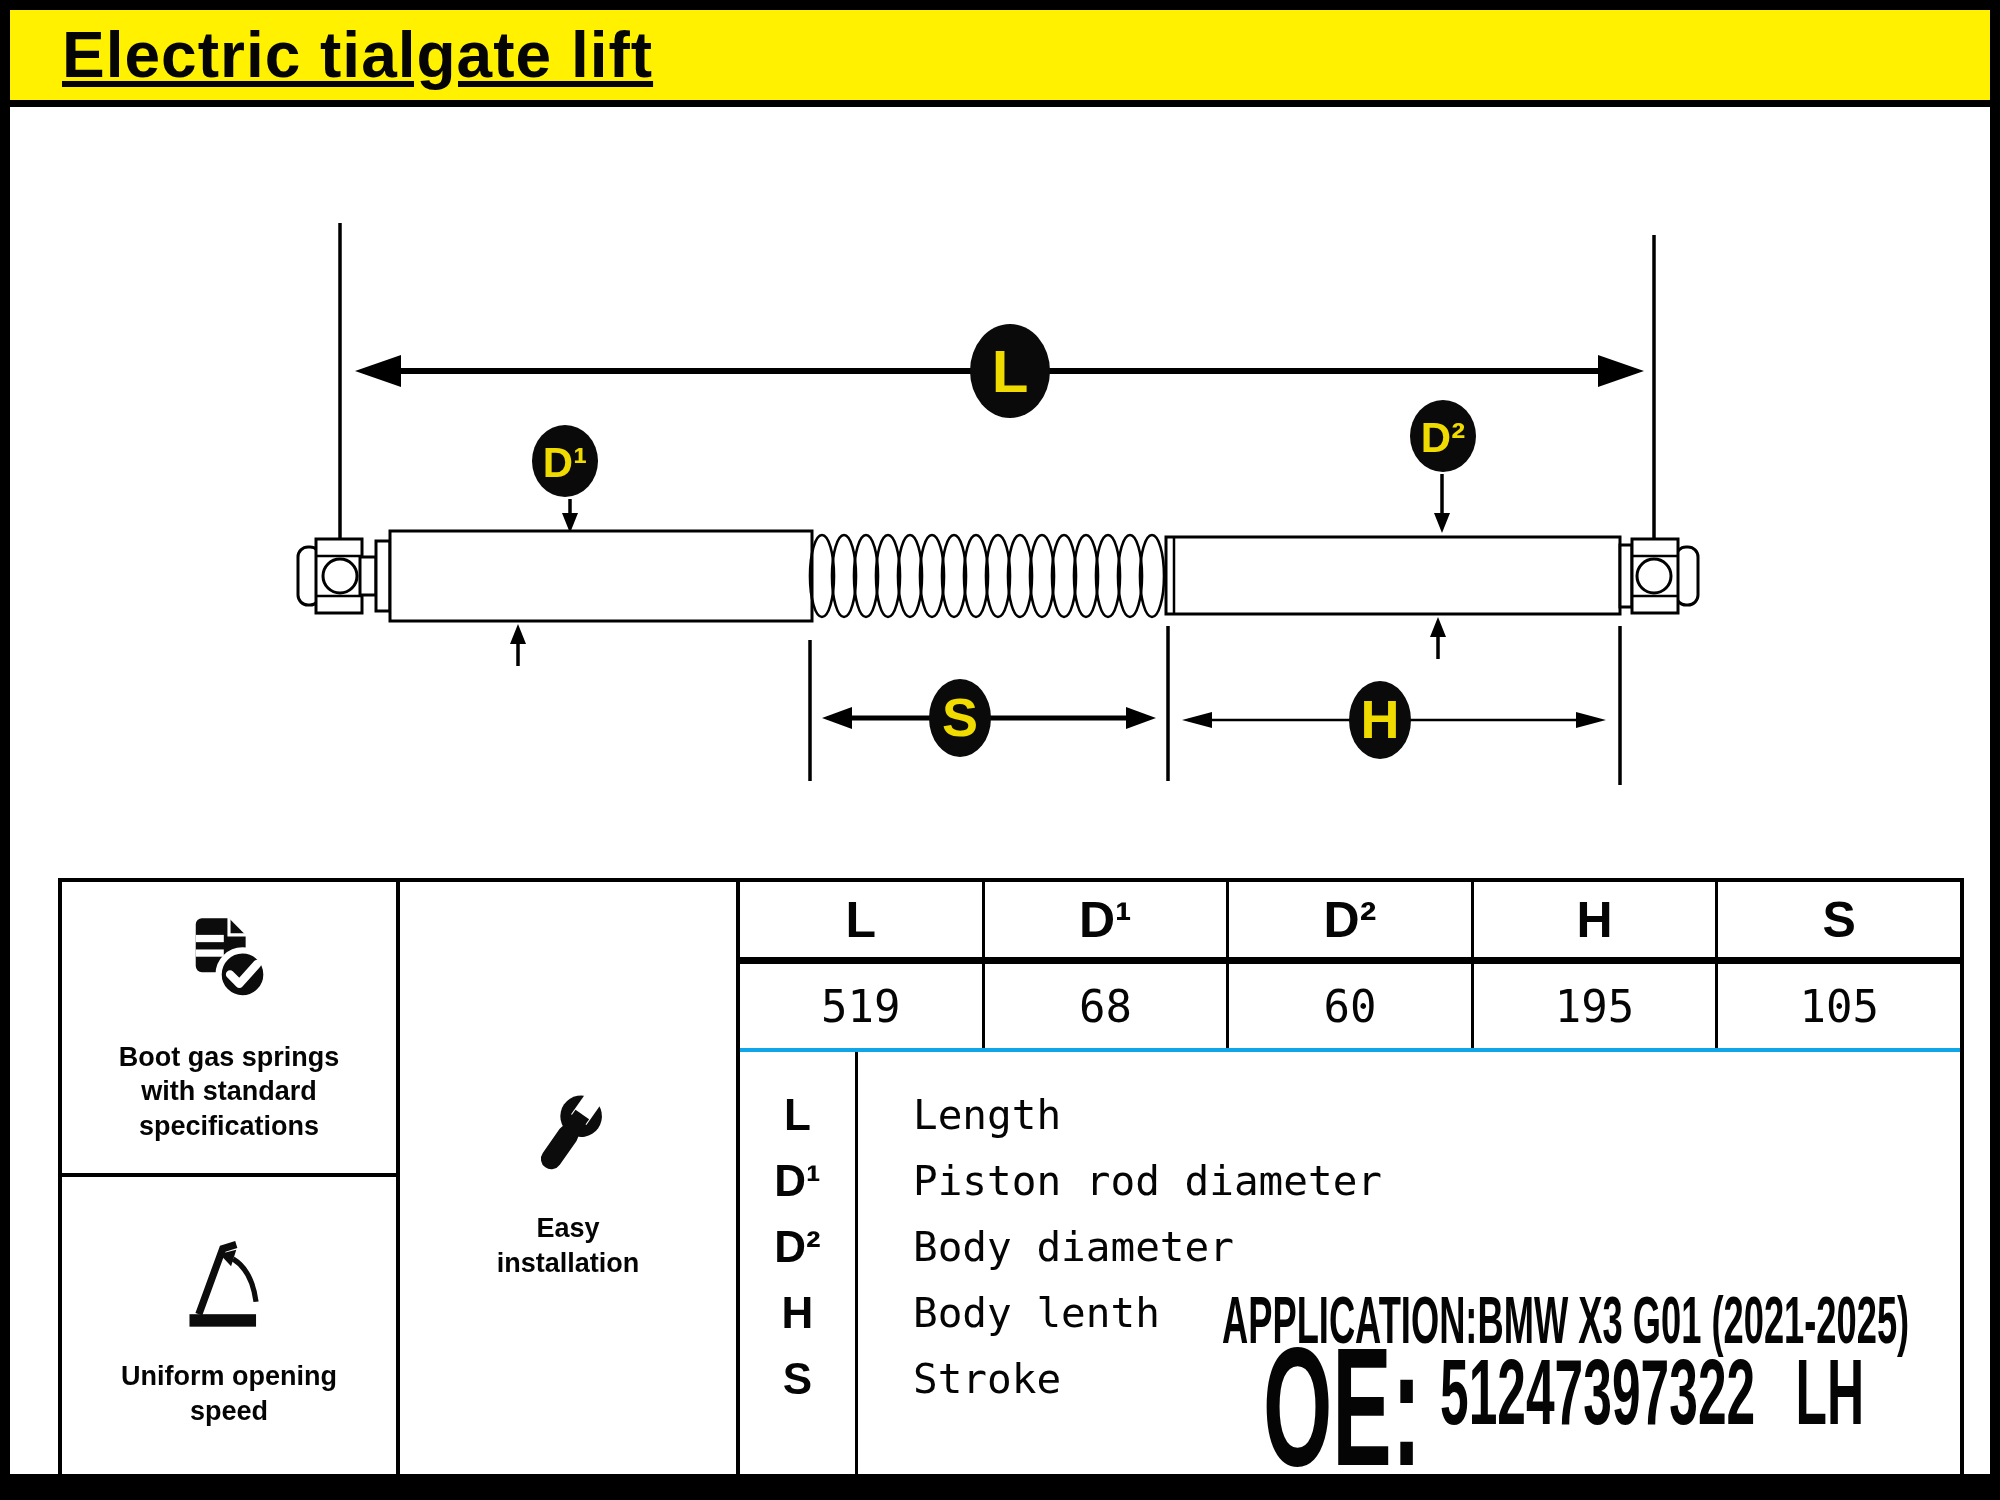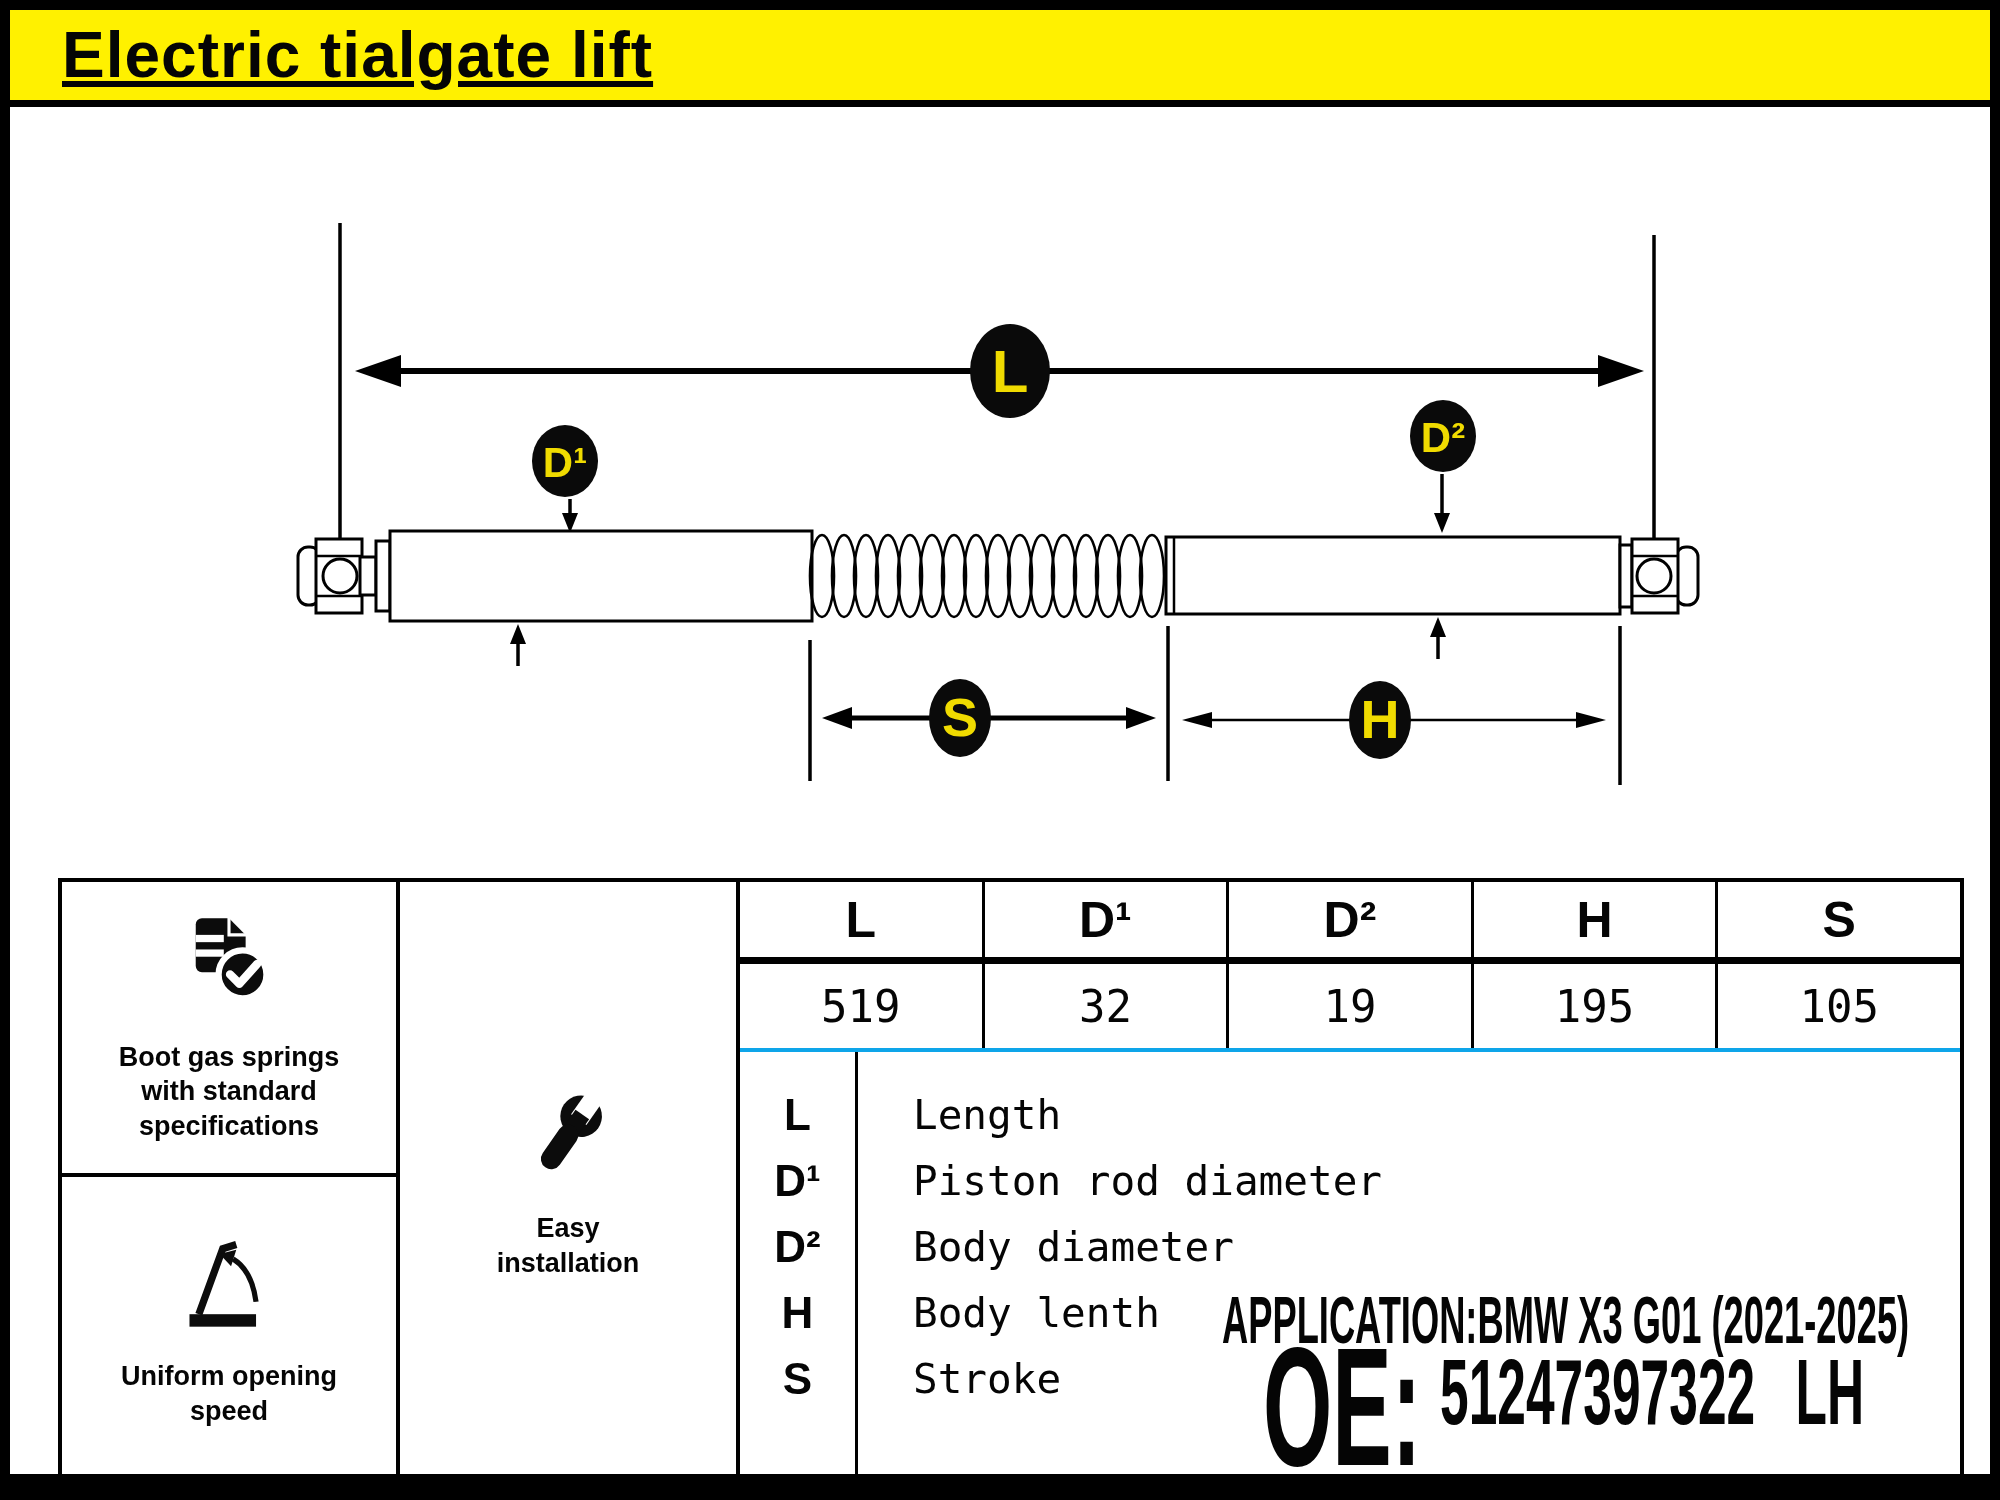--- a/index.html
+++ b/index.html
@@ -211,22 +211,22 @@
     <div class="spec-right">
       <div class="spec-row spec-head">
         <div class="spec-cell c0">L</div>
         <div class="spec-cell">D¹</div>
         <div class="spec-cell">D²</div>
         <div class="spec-cell">H</div>
         <div class="spec-cell">S</div>
       </div>
       <div class="spec-row spec-vals">
         <div class="spec-cell c0">519</div>
-        <div class="spec-cell">32</div>
-        <div class="spec-cell">19</div>
+        <div class="spec-cell">68</div>
+        <div class="spec-cell">60</div>
         <div class="spec-cell">195</div>
         <div class="spec-cell">105</div>
       </div>
       <div class="legend">
         <div class="legend-syms">
           <div class="legend-sym">L</div>
           <div class="legend-sym">D¹</div>
           <div class="legend-sym">D²</div>
           <div class="legend-sym">H</div>
           <div class="legend-sym">S</div>

